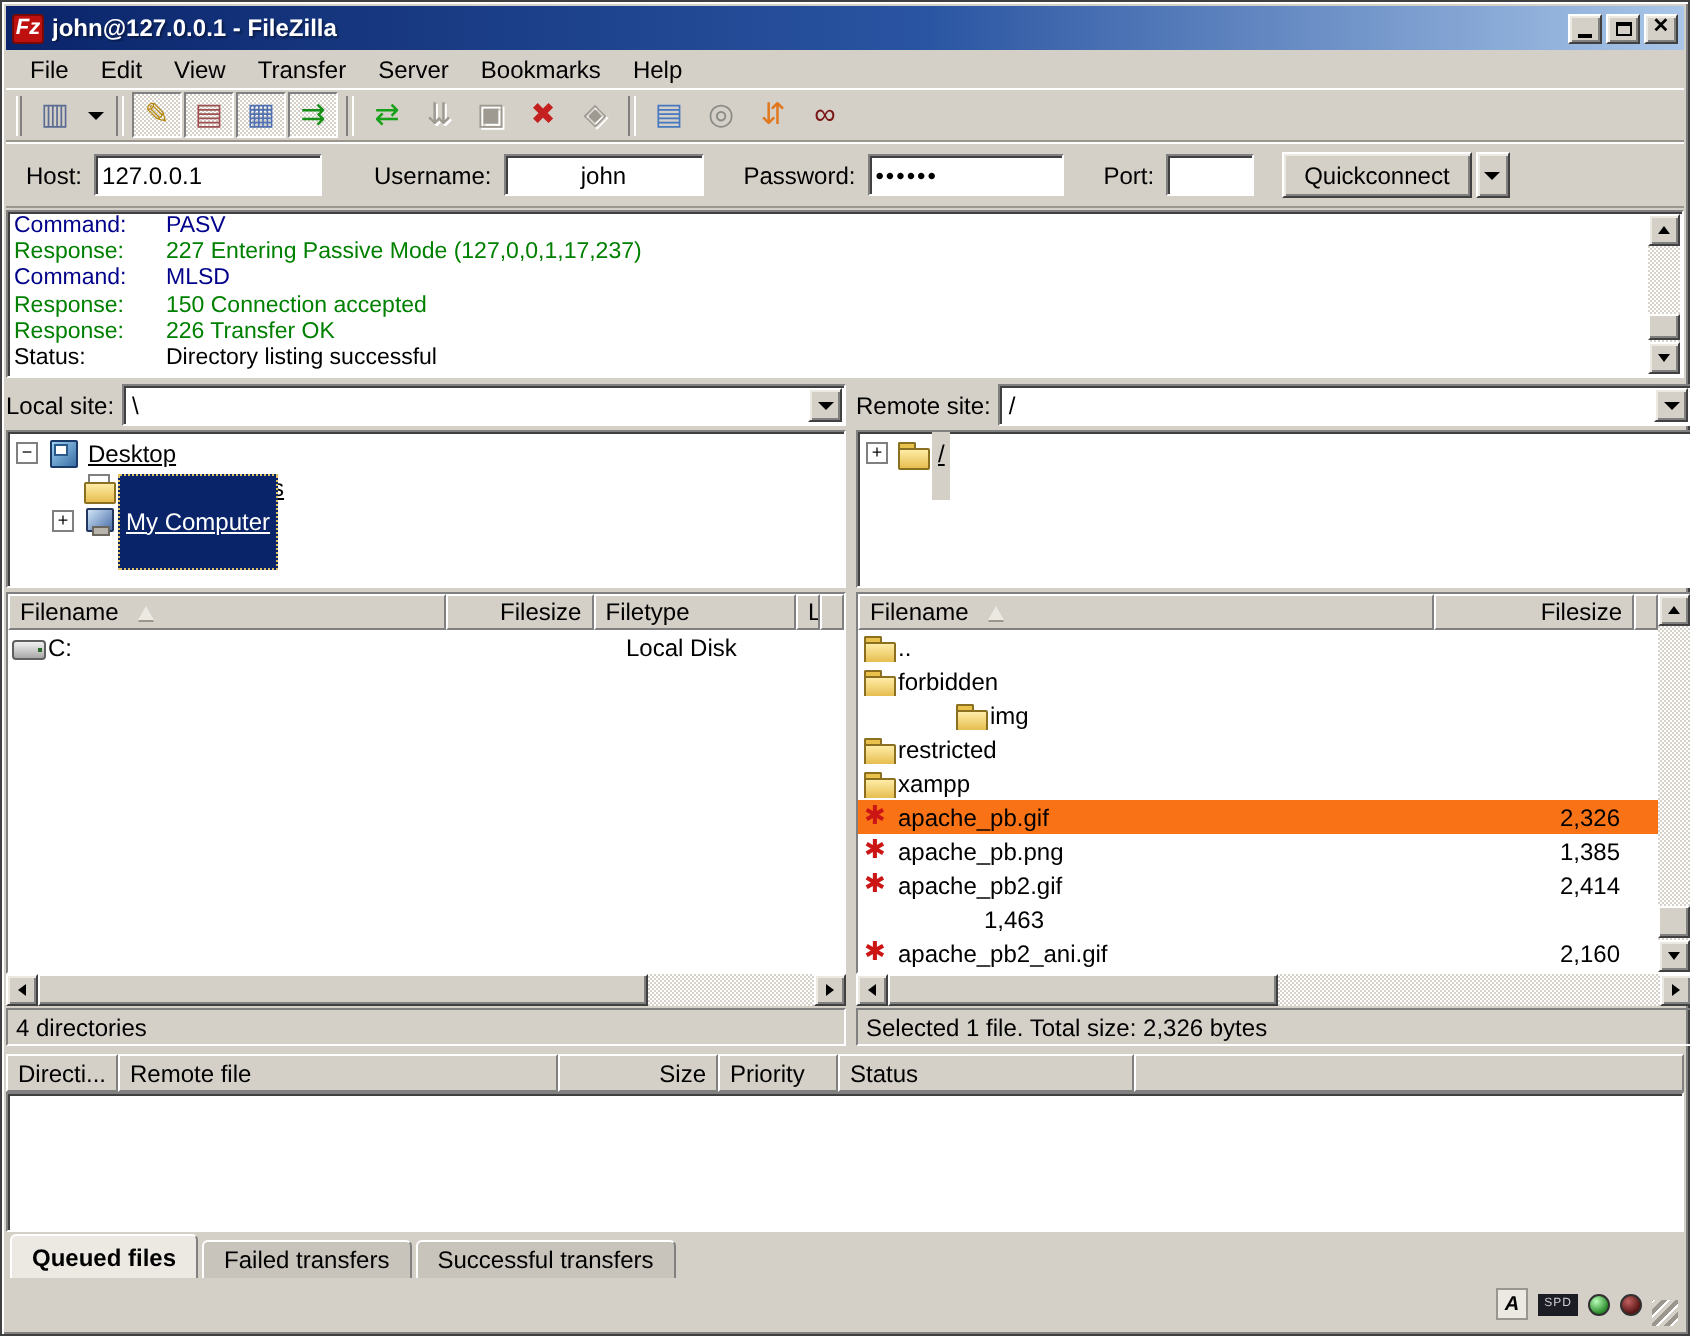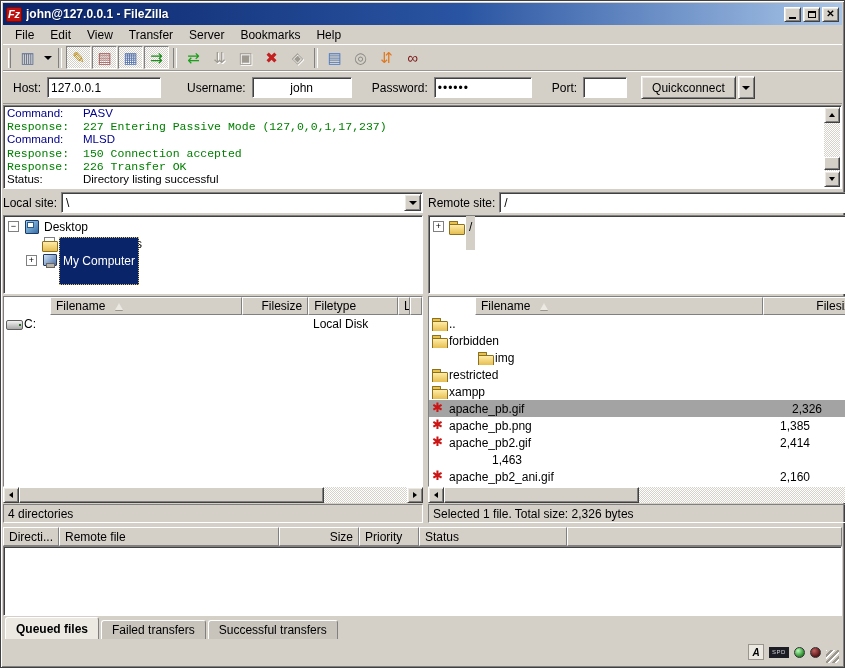--- a/index.html
+++ b/index.html
@@ -55,21 +55,21 @@
         box-shadow:inset 1px 1px 0 #404040; font-size:12px; padding:0 3px; outline:none; }
   .qc-host { width:114px; } .qc-user { width:100px;text-align:center; } .qc-pass { width:98px; letter-spacing:1px; } .qc-port { width:44px; }
   .qc-btn { height:23px; padding:0 10px; font-size:12px; cursor:default; }
   .qc-arrow { width:17px; height:23px; display:flex; align-items:center; justify-content:center; }
 
   
   .logwrap { height:84px; flex:none; margin:1px 0; display:flex; }
   .log { flex:1; padding:1px 0 0 3px; overflow:hidden; font-size:11.5px; }
   .logline { display:flex; height:13.2px; white-space:nowrap; }
   .loglabel { width:76px; flex:none; }
-  .t-command { color:#00008b; } .t-response { color:#008000;font-family:Liberation Mono, monospace; } .t-status { color:#000000; }
+  .t-command { color:#00008b; } .t-response { color:#008000; } .t-status { color:#000000; }
 
   
   .vscroll { width:16px; flex:none; position:relative;
              background-image:conic-gradient(#ffffff 0 25%, #d6d2ca 0 50%, #ffffff 0 75%, #d6d2ca 0);
              background-size:2px 2px; }
   .sbtn { width:16px; height:16px; background:#d4d0c8; border:1px solid; border-color:#ffffff #404040 #404040 #ffffff;
           box-shadow:inset 1px 1px 0 #ece9e2, inset -1px -1px 0 #808080;
           display:flex; align-items:center; justify-content:center; flex:none; }
   .sb-top { position:absolute; top:0; left:0; } .sb-bot { position:absolute; bottom:0; left:0; }
   .sthumb-v { position:absolute; left:0; width:16px; background:#d4d0c8; border:1px solid;
@@ -95,35 +95,35 @@
   .combo { flex:1; height:21px; background:#fff; border:1px solid; border-color:#808080 #ffffff #ffffff #808080;
            box-shadow:inset 1px 1px 0 #404040; display:flex; align-items:center; }
   .combo-val { flex:1; padding-left:4px; font-size:12px; }
   .combo-btn { width:17px; height:17px; margin:1px; }
   .treebox { height:79px; flex:none; overflow:hidden; padding-top:2px; }
   .treerow { display:flex; align-items:center; height:17px; font-size:12px; padding-left:4px; }
   .indent { flex:none; }
   .expander { width:11px; height:11px; flex:none; background:#fff; border:1px solid #808080; color:#000;
               font-size:9px; line-height:9px; text-align:center; margin-right:4px; }
   .noexp { width:15px; flex:none; }
-  .treelabel { padding:16px 3px; white-space:nowrap; }
+  .treelabel { padding:16px 3px; white-space:nowrap;text-decoration:underline; }
   .treelabel.sel-active { background:#0a246a; color:#fff; border:1px dotted #e0c060; }
   .treelabel.sel-inactive { background:#d4d0c8; }
 
   .filewrap { flex:none; height:191px; display:flex; overflow:hidden; }
   .filecontent { flex:1; display:flex; flex-direction:column; overflow:hidden; background:#fff; }
-  .listhead { height:18px; flex:none; display:flex; background:#d4d0c8;margin-left:46px; }
+  .listhead { height:18px; flex:none; display:flex; background:#d4d0c8; }
   .hcell { display:flex; align-items:center; font-size:12px; padding:0 5px; background:#d4d0c8;
            border:1px solid; border-color:#ffffff #808080 #808080 #ffffff; white-space:nowrap; overflow:hidden; }
   .hcell.right { justify-content:flex-end; }
   .sortarr { width:0; height:0; border-left:4px solid transparent; border-right:4px solid transparent;
              border-bottom:7px solid #ece9e2; margin-left:10px; filter:drop-shadow(0 1px 0 #9a968e); }
   .listbody { flex:1; overflow:hidden; }
   .filerow { display:flex; align-items:center; height:17px; font-size:12px; }
-  .filerow.selected { background:#a3a3a3;gap:12px; }
+  .filerow.selected { background:#f97316; }
   .fcell { display:flex; align-items:center; white-space:nowrap; overflow:hidden; flex:none; padding:0 2px; }
   .fcell.right { justify-content:flex-end; padding-right:7px; }
   .statusrow { height:19px; flex:none; display:flex; align-items:center; font-size:12px; padding:0 4px;
                margin-top:1px; border:1px solid; border-color:#808080 #ffffff #ffffff #808080; }
 
   
   .ic { display:inline-block; width:18px; height:14px; position:relative; flex:none; }
   .folder-icon::before { content:""; position:absolute; left:1px; top:1px; width:7px; height:4px;
         background:#e8c24a; border:1px solid #8a7020; border-bottom:none; border-radius:1px 1px 0 0; }
   .folder-icon::after { content:""; position:absolute; left:1px; top:4px; width:14px; height:9px;

